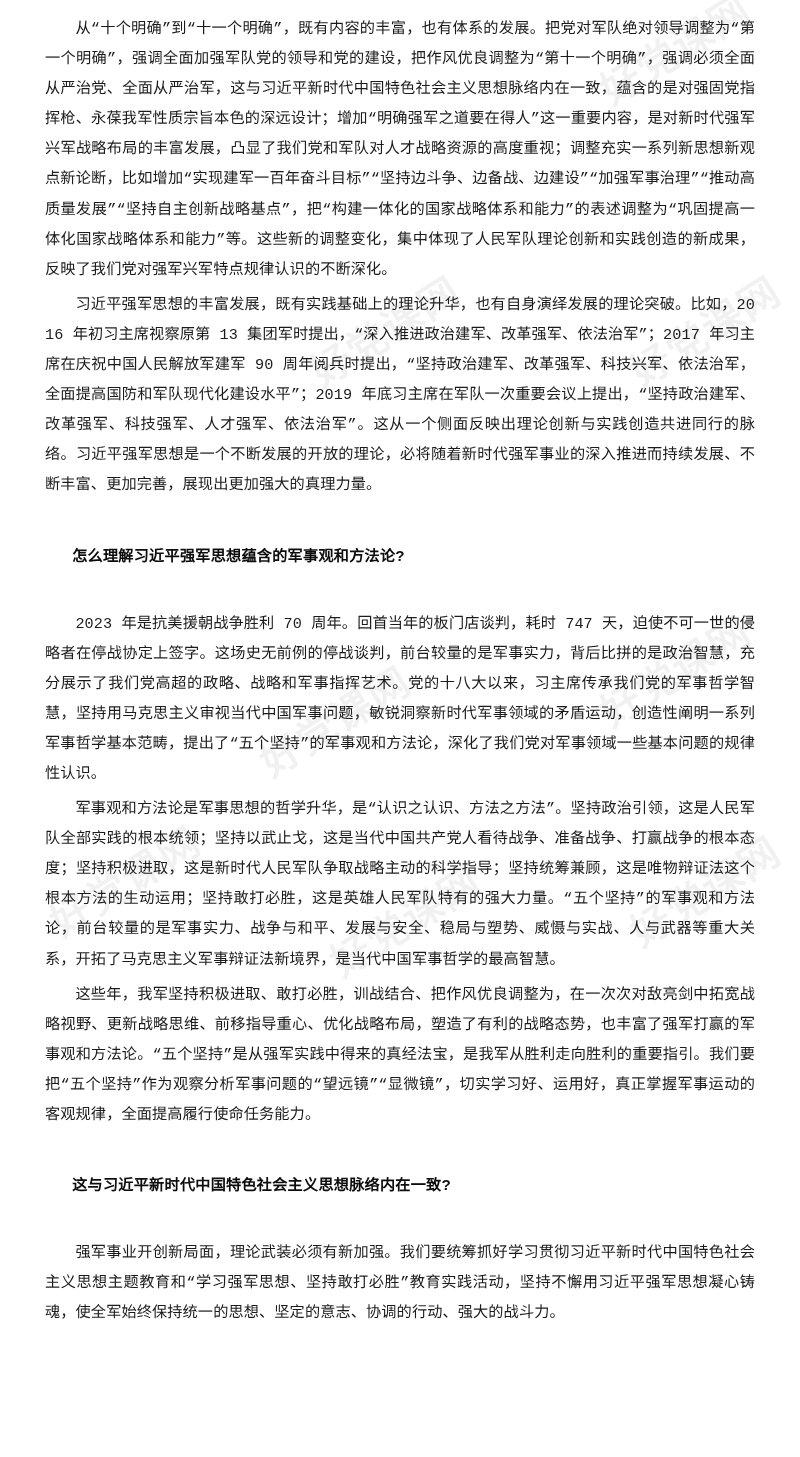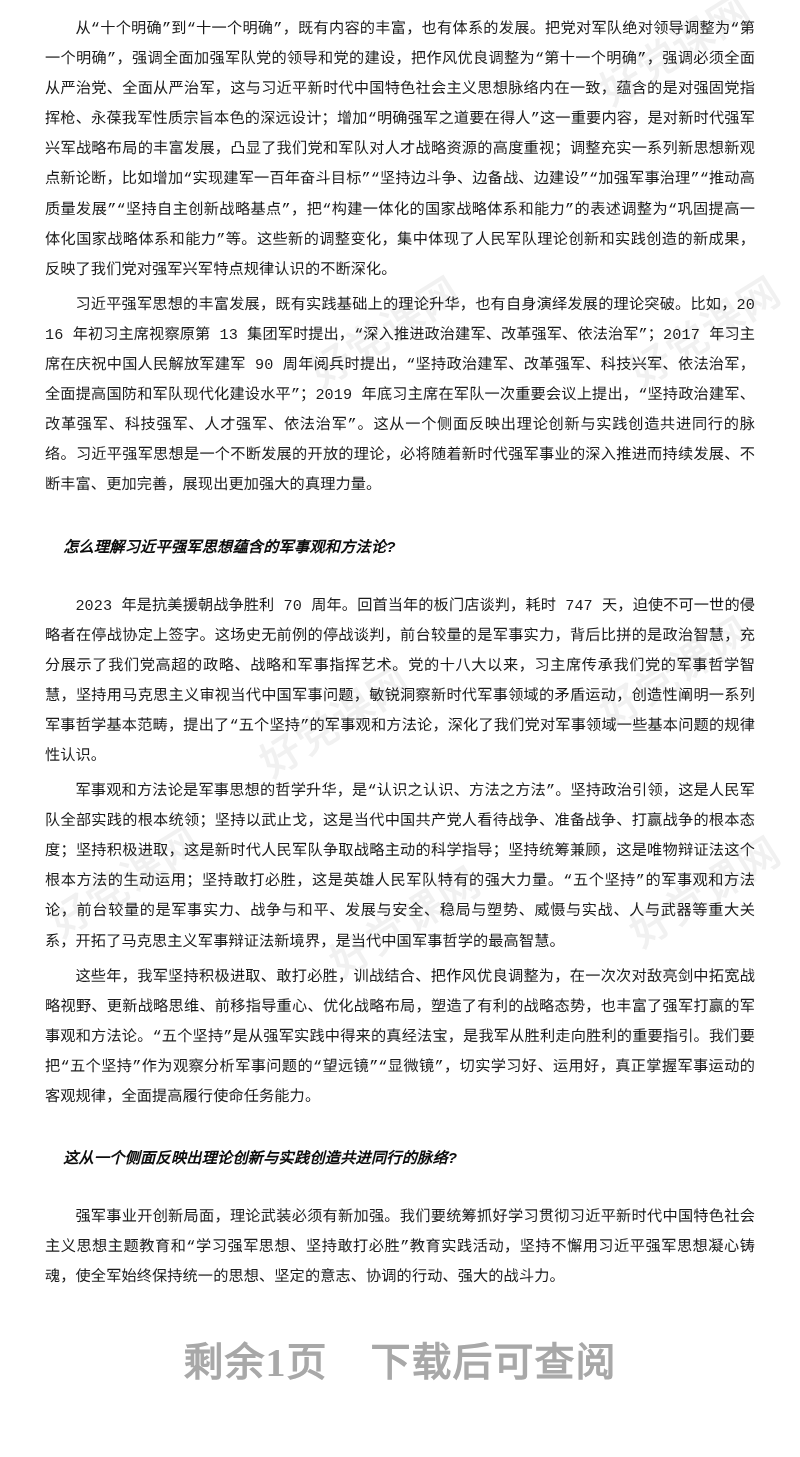--- a/index.html
+++ b/index.html
@@ -59,29 +59,28 @@
     text-justify: inter-ideograph;
     text-indent: 2em;
     font-family: Liberation Mono, monospace;
     letter-spacing: 0.1px;
     word-break: break-all;
   }
 
   p.para + p.para { margin-top: 5px; }
 
   h2.heading {
-    margin: 3px;
+    margin: 12px;
     font-size: 15.2px;
     line-height: 30px;
     font-weight: 700;
     color: #0d0d0d;
     text-indent: 1em;
     letter-spacing: 0.2px;
     font-family: "Liberation Sans", "DejaVu Sans", sans-serif;
-    font-style: italic;
   }
 
   .gap-before-heading { height: 28px; }
   .gap-after-heading  { height: 26px; }
 
   
   #paywall {
     position: absolute;
     left: 0;
     right: 0;
@@ -130,26 +129,21 @@
     <h2 class="heading">怎么理解习近平强军思想蕴含的军事观和方法论?</h2>
     <div class="gap-after-heading"></div>
 
     <p class="para">2023 年是抗美援朝战争胜利 70 周年。回首当年的板门店谈判，耗时 747 天，迫使不可一世的侵略者在停战协定上签字。这场史无前例的停战谈判，前台较量的是军事实力，背后比拼的是政治智慧，充分展示了我们党高超的政略、战略和军事指挥艺术。党的十八大以来，习主席传承我们党的军事哲学智慧，坚持用马克思主义审视当代中国军事问题，敏锐洞察新时代军事领域的矛盾运动，创造性阐明一系列军事哲学基本范畴，提出了“五个坚持”的军事观和方法论，深化了我们党对军事领域一些基本问题的规律性认识。</p>
 
     <p class="para">军事观和方法论是军事思想的哲学升华，是“认识之认识、方法之方法”。坚持政治引领，这是人民军队全部实践的根本统领；坚持以武止戈，这是当代中国共产党人看待战争、准备战争、打赢战争的根本态度；坚持积极进取，这是新时代人民军队争取战略主动的科学指导；坚持统筹兼顾，这是唯物辩证法这个根本方法的生动运用；坚持敢打必胜，这是英雄人民军队特有的强大力量。“五个坚持”的军事观和方法论，前台较量的是军事实力、战争与和平、发展与安全、稳局与塑势、威慑与实战、人与武器等重大关系，开拓了马克思主义军事辩证法新境界，是当代中国军事哲学的最高智慧。</p>
 
     <p class="para">这些年，我军坚持积极进取、敢打必胜，训战结合、把作风优良调整为，在一次次对敌亮剑中拓宽战略视野、更新战略思维、前移指导重心、优化战略布局，塑造了有利的战略态势，也丰富了强军打赢的军事观和方法论。“五个坚持”是从强军实践中得来的真经法宝，是我军从胜利走向胜利的重要指引。我们要把“五个坚持”作为观察分析军事问题的“望远镜”“显微镜”，切实学习好、运用好，真正掌握军事运动的客观规律，全面提高履行使命任务能力。</p>
 
     <div class="gap-before-heading"></div>
-    <h2 class="heading">这从一个侧面反映出理论创新与实践创造共进同行的脉络?</h2>
+    <h2 class="heading">这与习近平新时代中国特色社会主义思想脉络内在一致?</h2>
     <div class="gap-after-heading"></div>
 
     <p class="para">强军事业开创新局面，理论武装必须有新加强。我们要统筹抓好学习贯彻习近平新时代中国特色社会主义思想主题教育和“学习强军思想、坚持敢打必胜”教育实践活动，坚持不懈用习近平强军思想凝心铸魂，使全军始终保持统一的思想、坚定的意志、协调的行动、强大的战斗力。</p>
 
   </div>
 
-  <div id="paywall">
-    <span class="pw-text">剩余1页</span>
-    <span class="pw-gap"></span>
-    <span class="pw-text">下载后可查阅</span>
-  </div>
 
 </div>
 
 </body></html>

